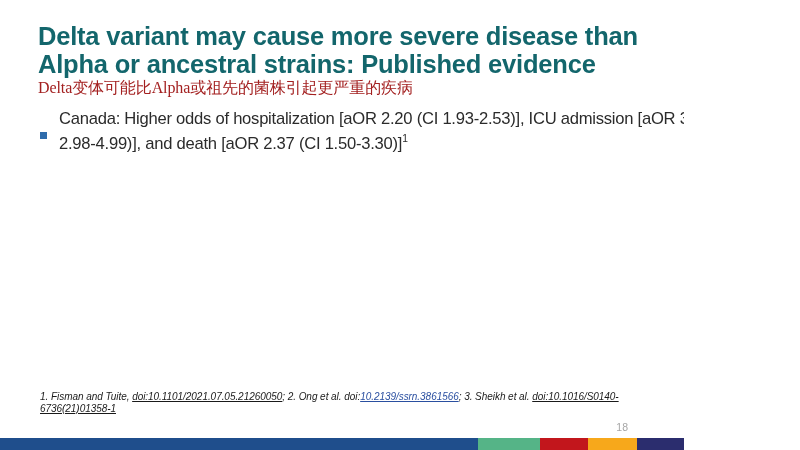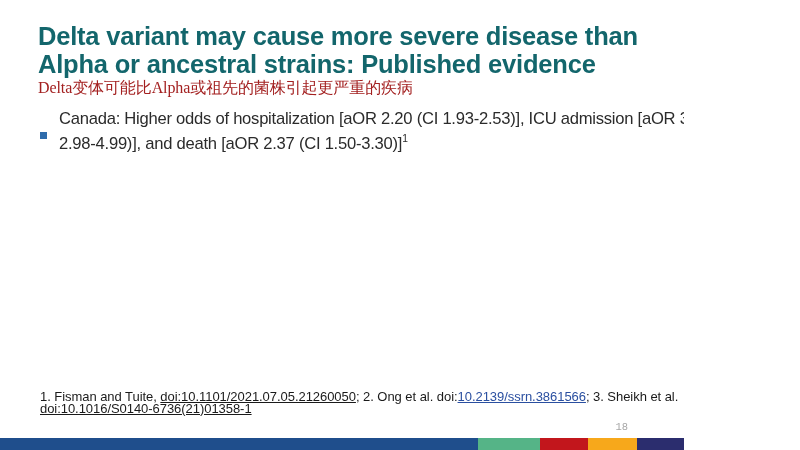--- a/index.html
+++ b/index.html
@@ -77,39 +77,40 @@
     line-height: 0;
   }
 
   
   .footnote {
     position: absolute;
     left: 40px;
     top: 391px;
     width: 640px;
     font-family: "Liberation Sans", sans-serif;
-    font-size: 13px;
+    font-size: 10px;
     line-height: 11.5px;
     color: #1a1a1a;
     letter-spacing: -0.05px;
+    font-style: italic;
   }
   .footnote .doi {
     text-decoration: underline;
   }
   .footnote .doi-link {
     text-decoration: underline;
     color: #2a4fa0;
   }
 
   
   .page-number {
     position: absolute;
     right: 56px;
     top: 421px;
-    font-family: Liberation Mono, monospace;
+    font-family: Liberation Sans, sans-serif;
     font-size: 10.5px;
     color: #a6a6a6;
     margin-left: 32px;
   }
 
   
   .bottom-bar {
     position: absolute;
     left: 0;
     bottom: 0;

